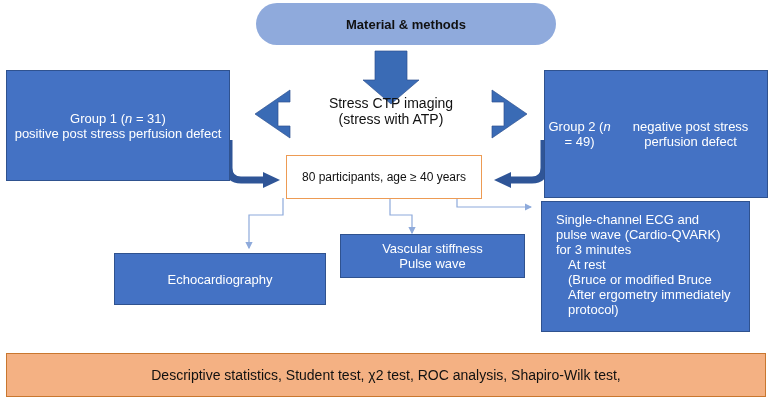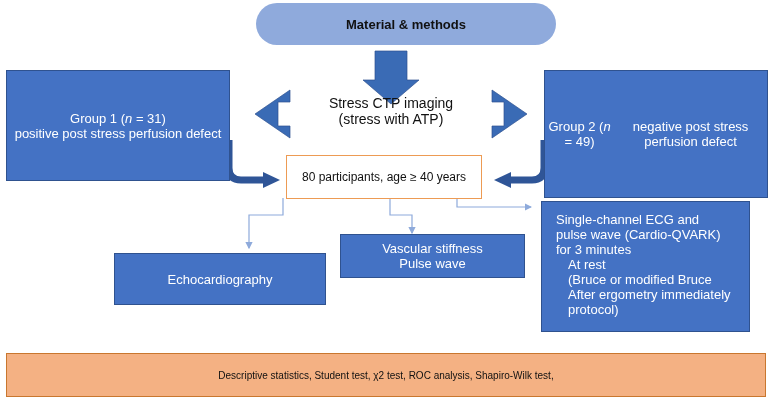--- a/index.html
+++ b/index.html
@@ -17,21 +17,21 @@
   .banner{
     background:#8FAADC;border-radius:26px;color:#111;
     font-weight:bold;font-size:13px;
   }
   .white-box{
     background:#ffffff;border:1.4px solid #ED9B54;color:#111;
     font-size:12px;
   }
   .orange-box{
     background:#F4B183;border:1px solid #C9772F;color:#111;
-    font-size:10px;line-height:17px;
+    font-size:14px;line-height:17px;
   }
   .plain-text{
     color:#111;font-size:14px;line-height:16px;text-align:center;
   }
   .left-text{
     align-items:flex-start;justify-content:flex-start;text-align:left;
     padding:10px 0 0 14px;
   }
   svg.overlay{position:absolute;left:0;top:0;width:773px;height:402px;pointer-events:none;}
   .ital{font-style:italic;}

